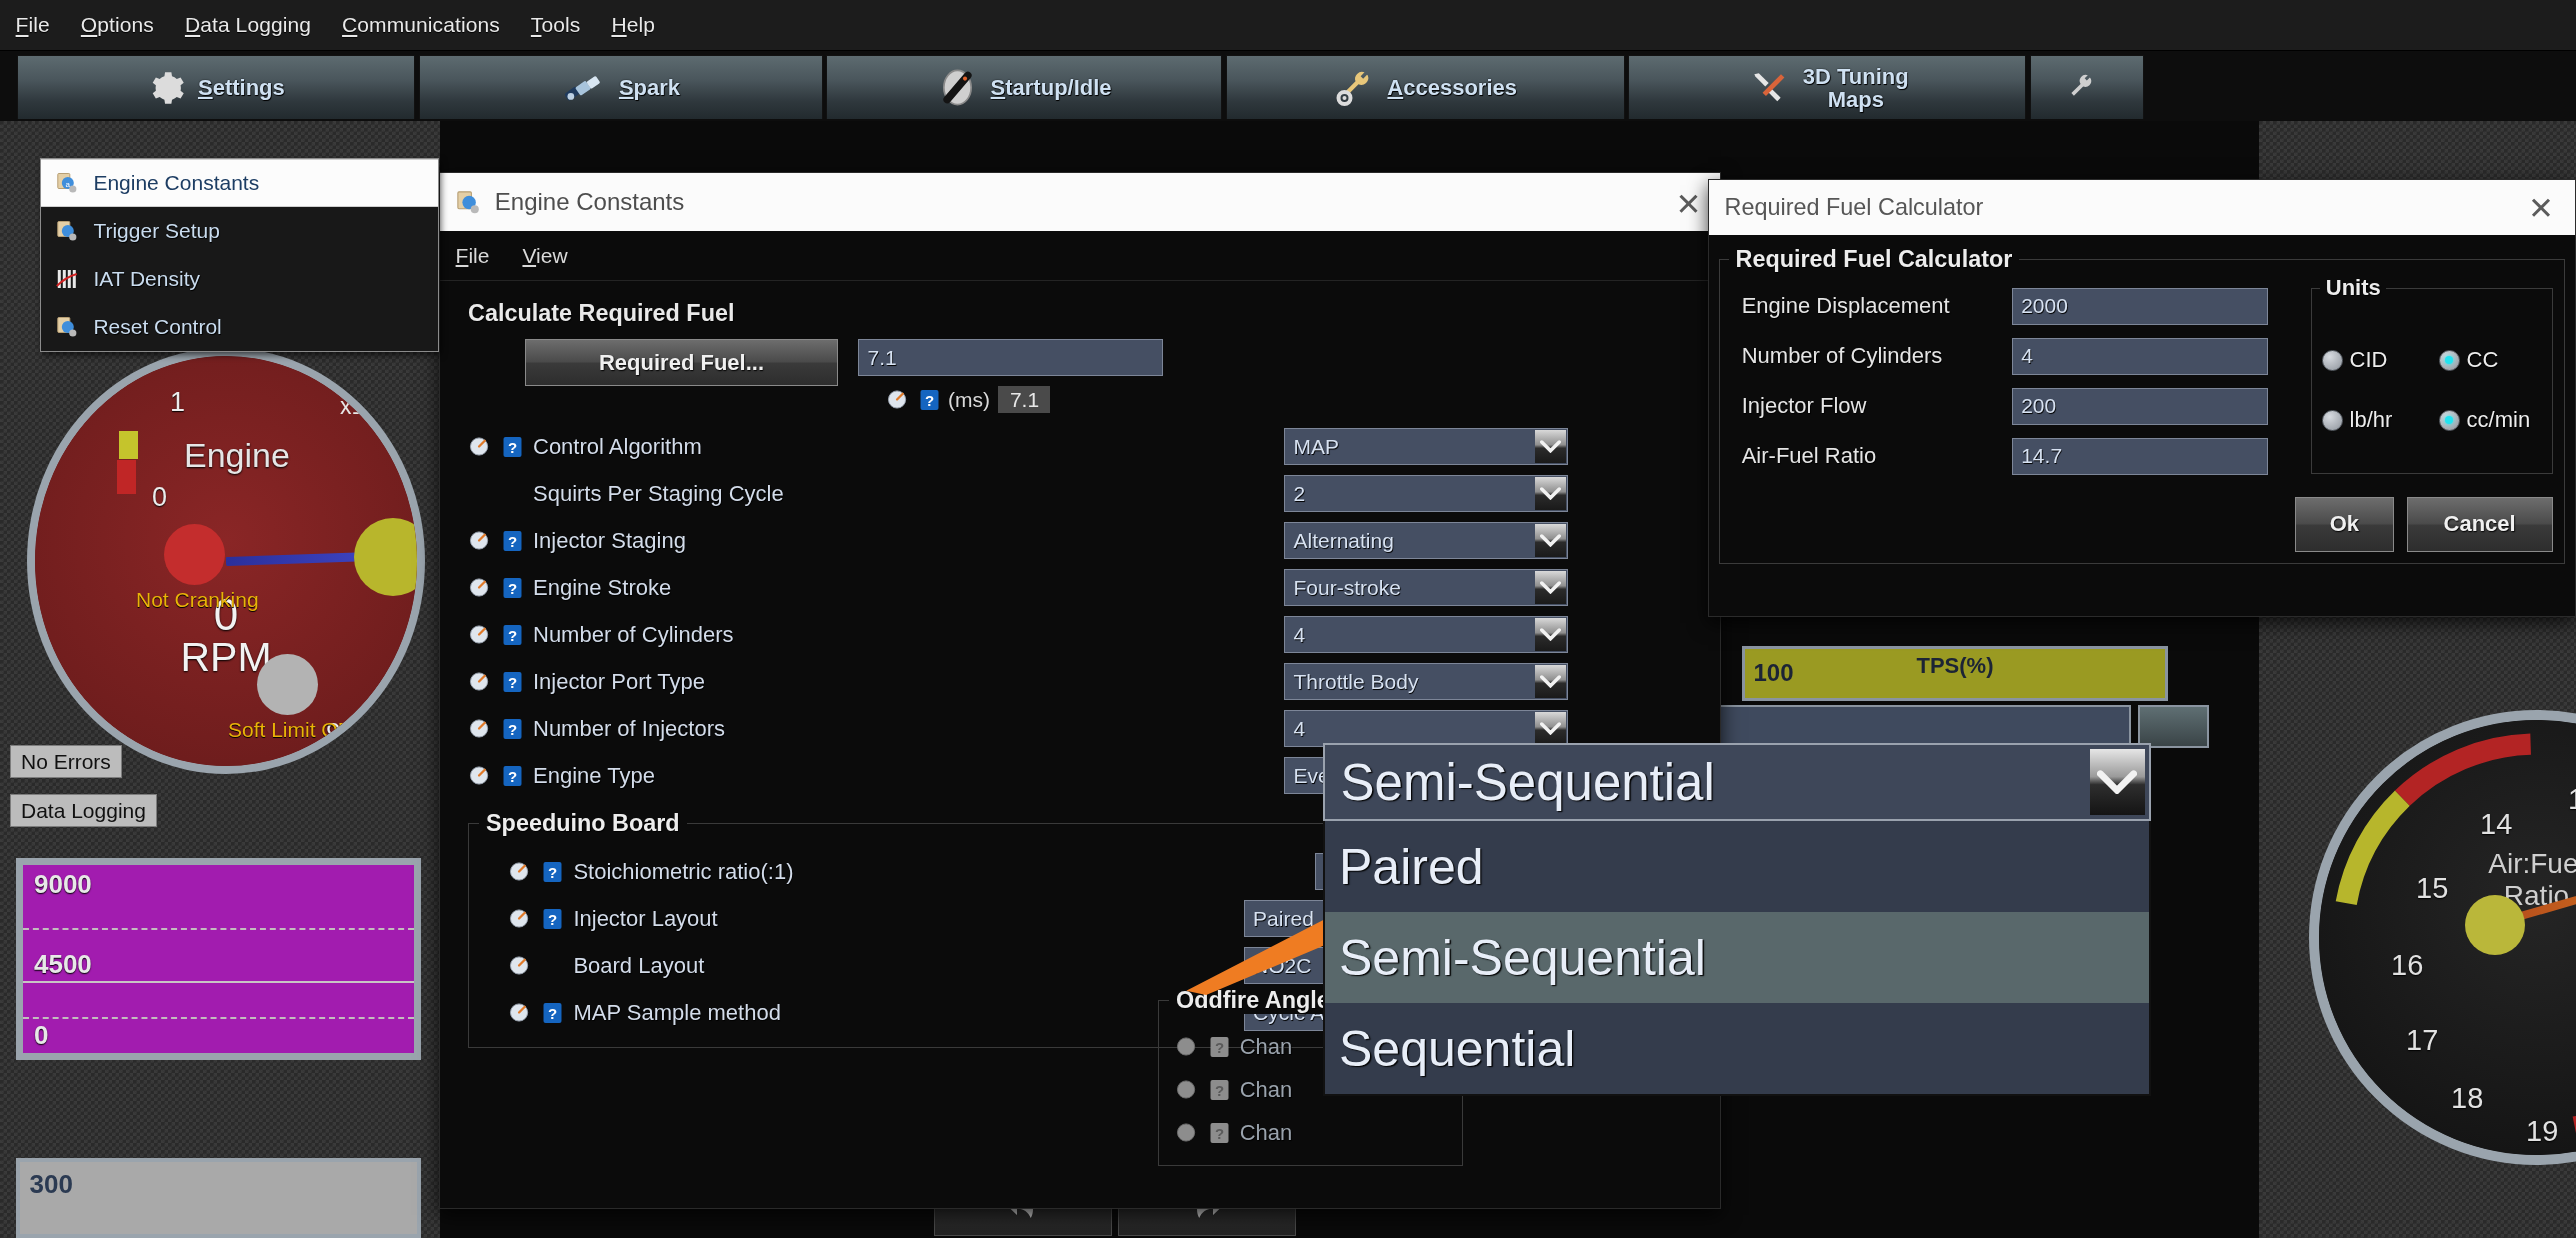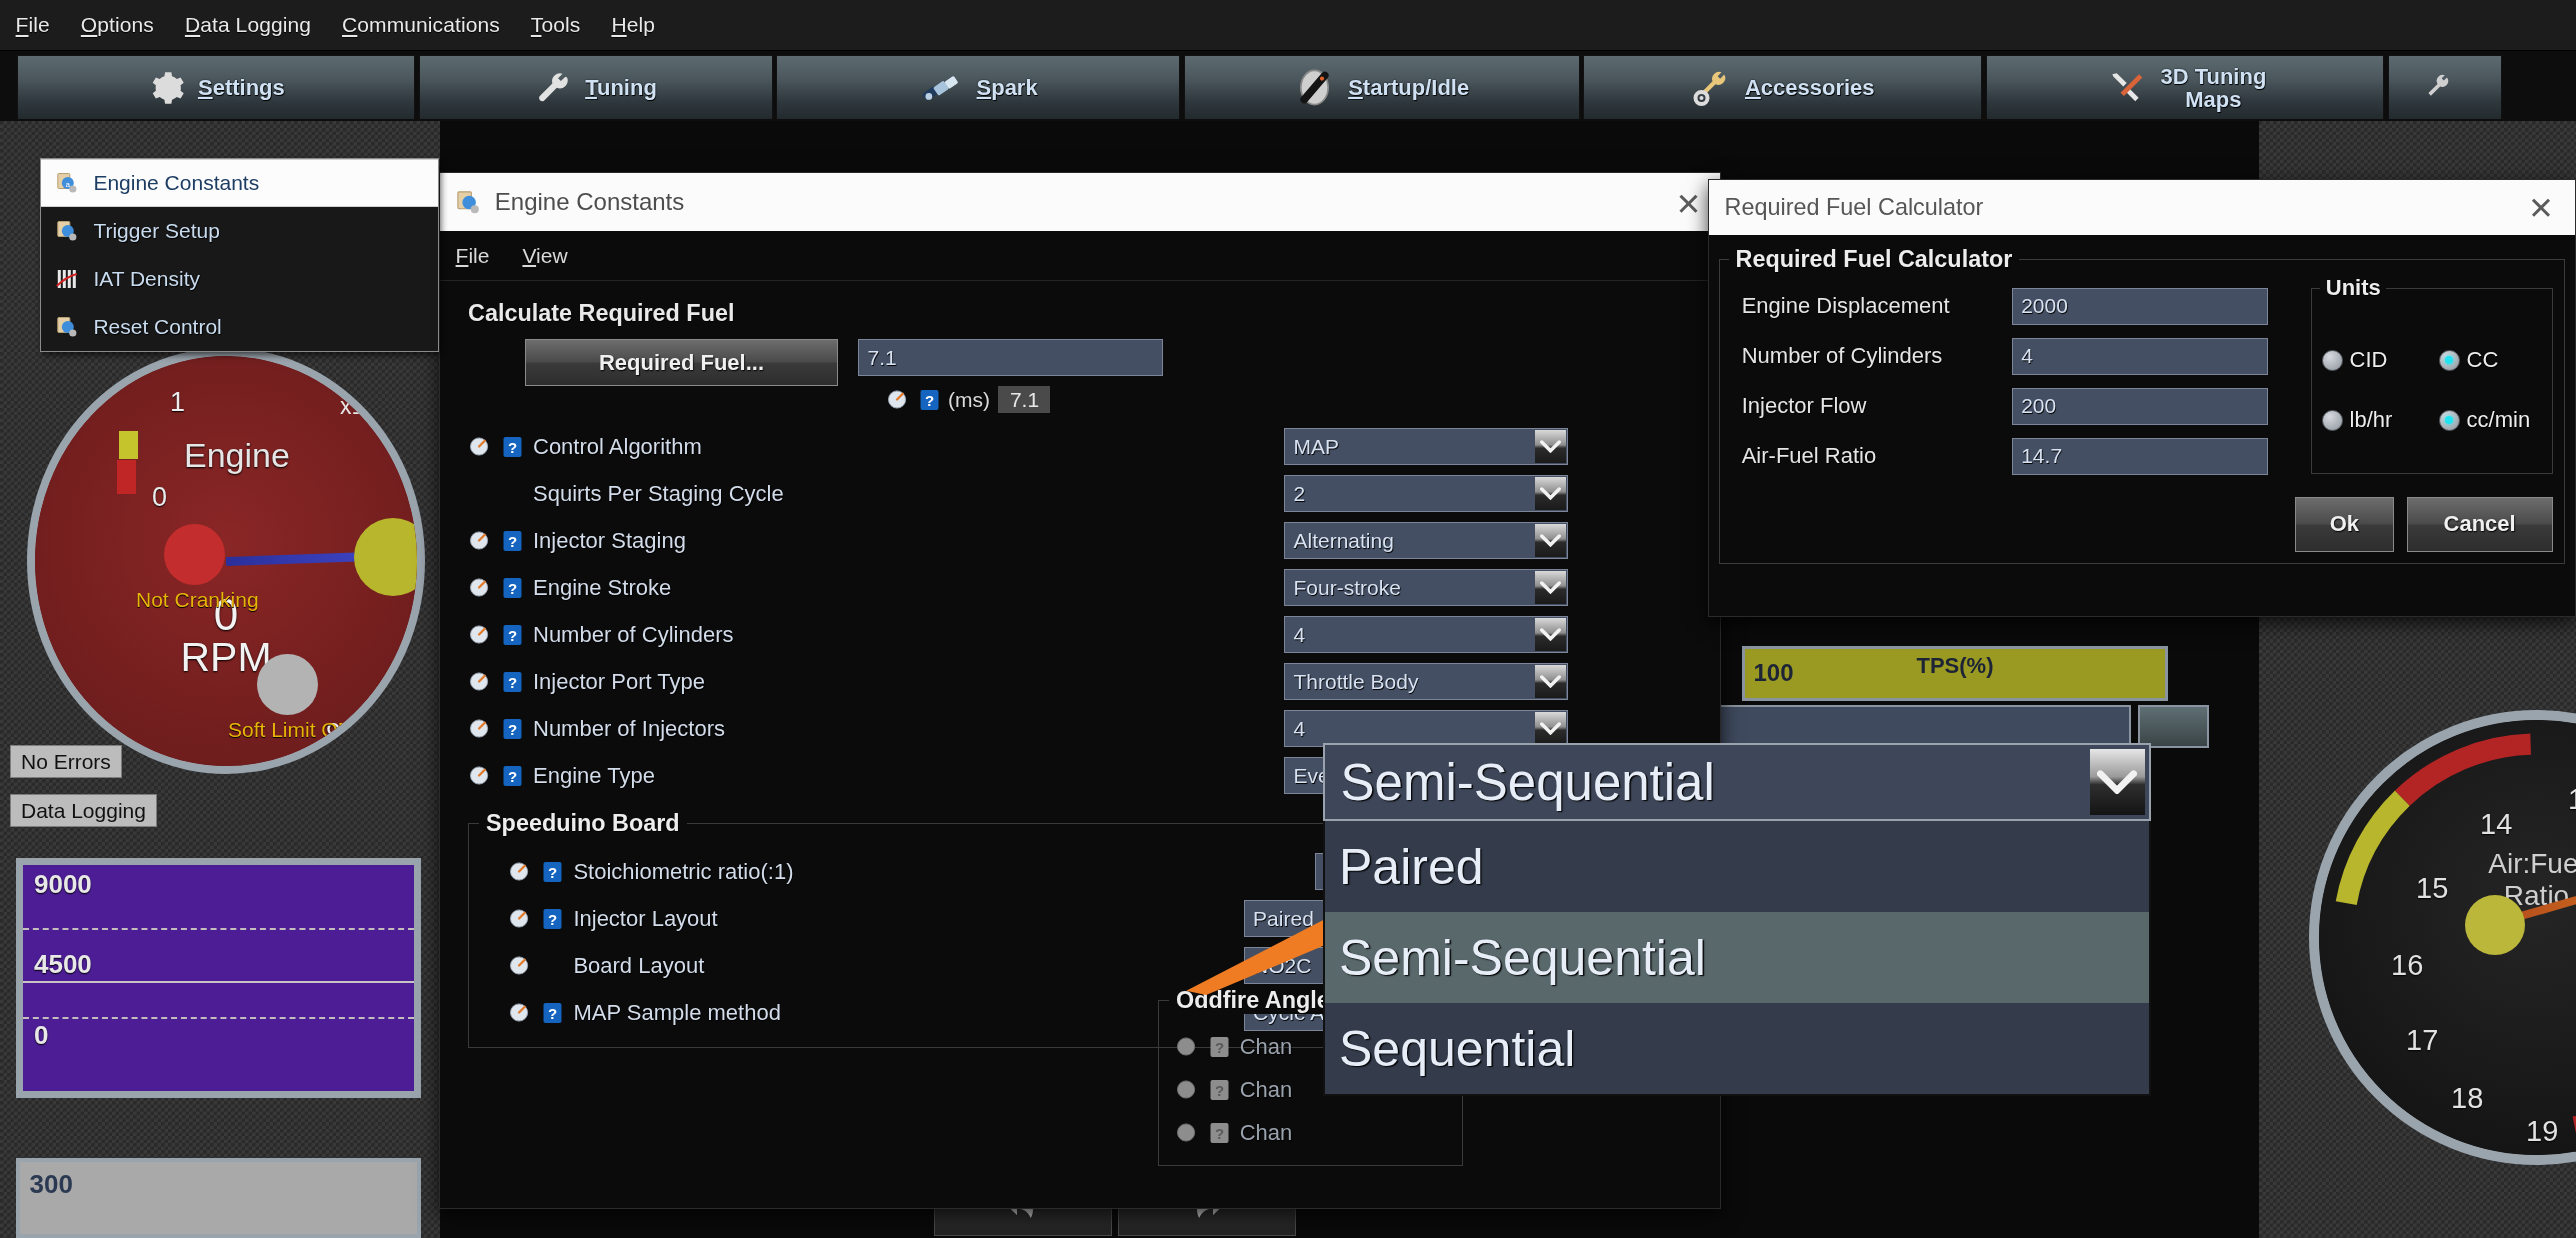--- a/index.html
+++ b/index.html
@@ -101,22 +101,22 @@
 
   .statusbtn {
     position:absolute; background:#bcbcbc; border:1.4px solid #7d7d7d; color:#111;
     font-size:21px; padding:3.6px 10px; text-shadow:none;
   }
   #st-noerrors { left:10px; top:745px; }
   #st-datalog { left:10px; top:794px; }
 
   
   #rpm-chart {
-    position:absolute; left:15.6px; top:858px; width:405px; height:240px;
-    background:#4c1d95; border:7px solid #9aa4ad;
+    position:absolute; left:15.6px; top:858px; width:405px; height:202px;
+    background:#a21caf; border:7px solid #9aa4ad;
   }
   #rpm-chart .lbl { position:absolute; left:11.4px; font-size:26px; color:#e8e8e8; font-weight:bold; text-shadow:0 1.4px 1.4px #000; }
   #rpm-chart .gl { position:absolute; left:0; right:0; height:0; border-top:2.1px dashed #c3bdbd; }
   #rpm-chart .gl.solid { border-top:2.1px solid #c9c4c4; }
 
   #gray-panel { position:absolute; left:15.6px; top:1158px; width:405px; height:80px; background:#a9a9a9; border:4.3px solid #9aa4ad; }
   #gray-panel .lbl { position:absolute; left:10px; top:7px; font-size:26px; font-weight:bold; color:#2b3a52; }
 
   
   #af-gauge {
@@ -344,26 +344,20 @@
   <div id="tabstrip">
     <div class="tabgap"></div>
 
     <div class="tab" style="width:398px">
       <svg width="38" height="38" viewBox="0 0 24 24">
         <path fill="#dcdcdc" d="M12 8a4 4 0 100 8 4 4 0 000-8zm9.4 4c0-.6-.1-1.2-.2-1.8l2-1.5-2-3.4-2.4 1a8 8 0 00-3-1.7L15.4 2h-4l-.4 2.6a8 8 0 00-3 1.7l-2.4-1-2 3.4 2 1.5a9 9 0 000 3.6l-2 1.5 2 3.4 2.4-1a8 8 0 003 1.7l.4 2.6h4l.4-2.6a8 8 0 003-1.7l2.4 1 2-3.4-2-1.5c.1-.6.2-1.2.2-1.8z"></path>
       </svg>
       <div class="tlabel"><u>S</u>ettings</div>
     </div>
 
-    <div class="tab" style="width:354px">
-      <svg width="38" height="38" viewBox="0 0 24 24">
-        <path fill="#e2e2e2" d="M21 5.6a5 5 0 01-6.6 6.3l-7.6 7.6a2 2 0 11-2.8-2.8l7.6-7.6A5 5 0 0118 3l-2.8 2.8 1.8 1.8L19.8 4.9c.5.2.9.4 1.2.7z"></path>
-      </svg>
-      <div class="tlabel"><u>T</u>uning</div>
-    </div>
 
     <div class="tab" style="width:404px">
       <svg width="45" height="38" viewBox="0 0 32 24">
         <rect x="3" y="13" width="10" height="6" rx="1.5" fill="#1f3a5c" transform="rotate(-35 8 16)"></rect>
         <rect x="11" y="9" width="9" height="7" rx="1" fill="#a8c4dc" transform="rotate(-35 15 12)"></rect>
         <rect x="19" y="5" width="8" height="6" rx="1" fill="#d8e6f2" transform="rotate(-35 23 8)"></rect>
         <circle cx="7" cy="18" r="2.4" fill="#bcd0e3"></circle>
       </svg>
       <div class="tlabel"><u>S</u>park</div>
     </div>

